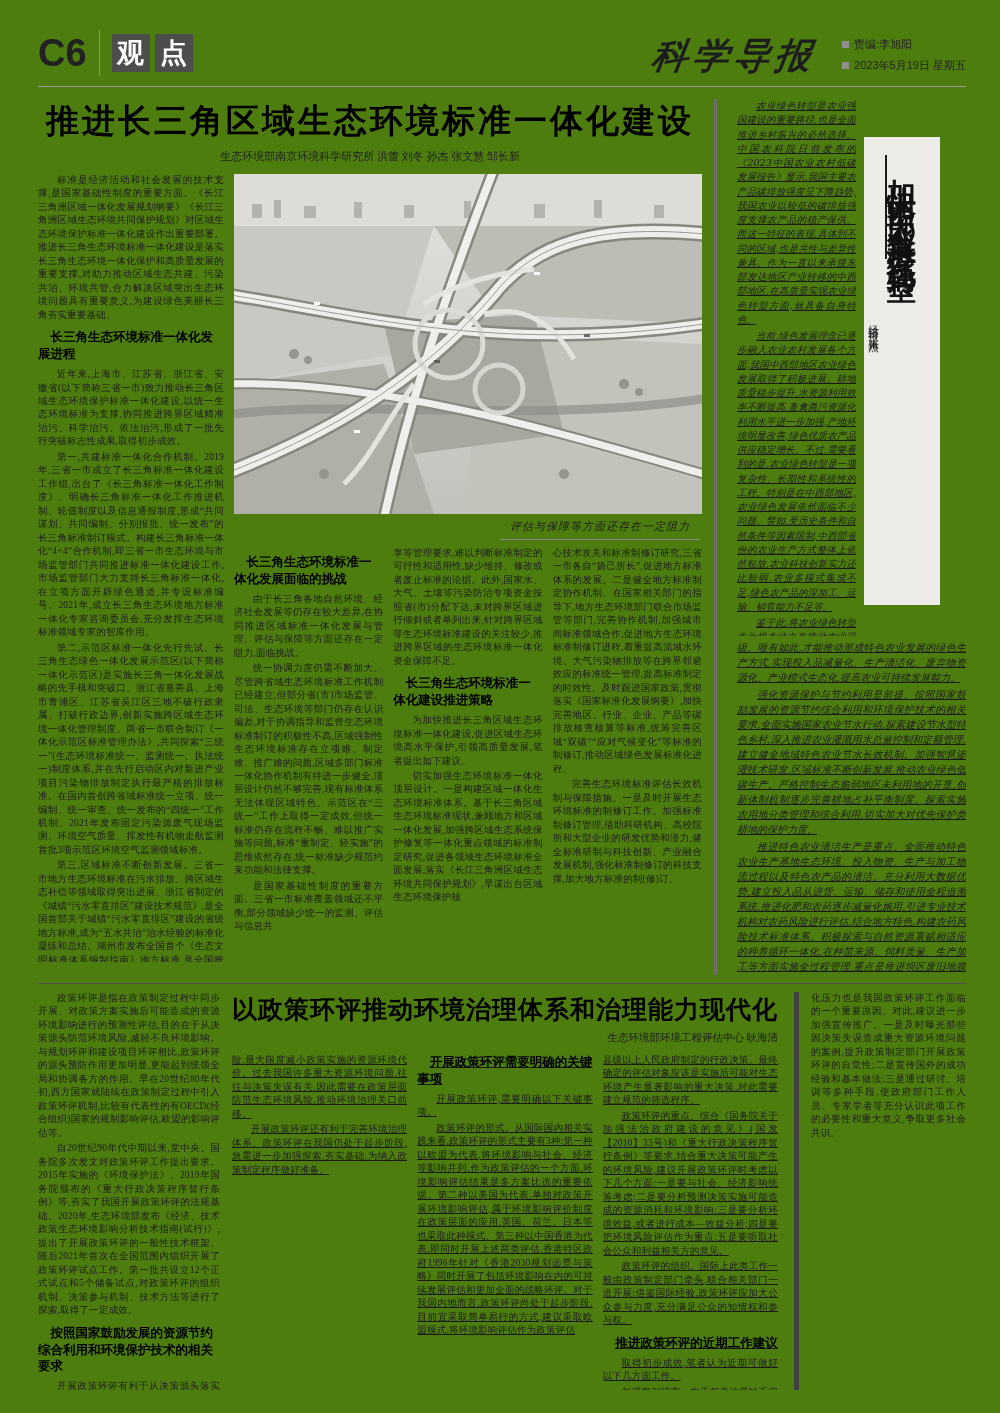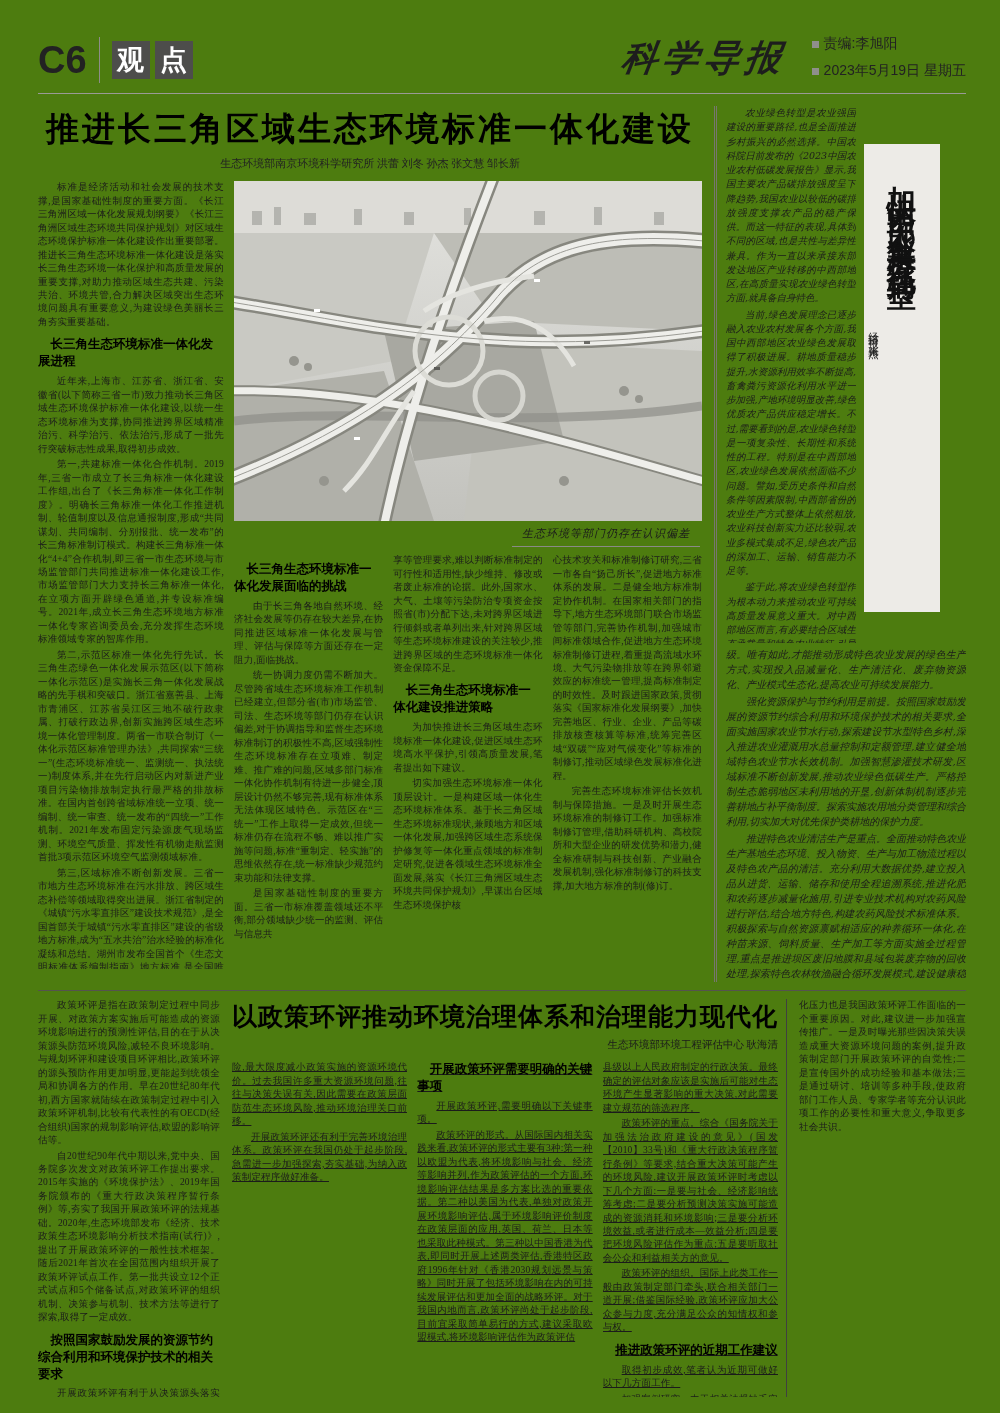--- a/index.html
+++ b/index.html
@@ -14,63 +14,63 @@
   .hdr-left { display:flex; align-items:center; gap:12px; }
   .pageno { font-family:"Liberation Sans",sans-serif; font-size:38px; font-weight:bold; color:#222; line-height:1; }
   .hdr-vline { width:1px; height:46px; background:#8d8d89; }
   .badges { display:flex; gap:5px; }
   .badge { width:38px; height:38px; background:#4d4d4b; color:#fff;
            font-family:"Liberation Sans",sans-serif; font-weight:bold; font-size:27px;
            display:flex; align-items:center; justify-content:center; }
   .hdr-right { display:flex; align-items:center; gap:26px; }
   .masthead { font-family:"DejaVu Serif",serif; font-style:italic; font-weight:bold;
               font-size:36px; letter-spacing:5px; transform:skewX(-8deg); color:#1d1d1d; line-height:1; }
-  .edit-lines { font-size:14px; color:#222; line-height:1.9; font-family:"Liberation Sans",sans-serif; }
+  .edit-lines { font-size:11px; color:#222; line-height:1.9; font-family:"Liberation Sans",sans-serif; }
   .sq { display:inline-block; width:7px; height:7px; background:#8f8f8b; margin-right:5px; }
   
   .body p { margin:0 0 2px 0; text-align:justify; text-indent:2em;
             font-size:9.5px; line-height:1.42; letter-spacing:0.2px; }
   .body h3 { font-family:"Liberation Sans",sans-serif; font-weight:bold; font-size:12.5px;
              line-height:1.35; margin:7px 0 5px 0; text-indent:1em; color:#000; }
   .clip { overflow:hidden; }
   
   .content-top { display:flex; margin-top:12px; height:876px; }
   .main-art { width:664px; }
-  .main-title { font-family:Liberation Sans, sans-serif; font-weight:900; font-size:33px;
+  .main-title { font-family:Liberation Serif, serif; font-weight:900; font-size:33px;
                 letter-spacing:3px; text-align:center; margin:4px 0 8px 0; color:#000; line-height:1.15; }
   .byline { text-align:center; font-size:11px; margin-bottom:10px; color:#222; }
   .main-cols { display:flex; gap:10px; height:788px; }
   .lcol { width:186px; }
   .rblock { flex:1; display:flex; flex-direction:column; }
   .photo { width:468px; height:340px; background:#c6c6c2; }
   .caption-row { text-align:right; padding:5px 2px 7px 0; font-size:11px; }
   .caption { display:inline-block; border-bottom:1px solid #8a8a86; padding:0 10px 5px 10px;
              font-style:italic; letter-spacing:1px; }
   .three-cols { display:flex; gap:10px; flex:1; }
   .three-cols .col { flex:1; }
   
   .sidebar { width:252px; margin-left:12px; border-left:3px double #77756f;
-             padding-left:9px; box-sizing:border-box; display:flex; flex-direction:column; }
+             padding-left:20px; box-sizing:border-box; display:flex; flex-direction:column;text-decoration:underline; }
   .sb-top { display:flex; height:537px; }
   .sb-textcol { flex:1; }
   .kai p { font-family:"DejaVu Serif",serif; font-style:italic; font-size:9.5px;
            line-height:1.5; text-align:justify; text-indent:2em; margin:0 0 2px 0; }
   .sb-titlebox { width:76px; background:#edebe7; margin:38px 26px 0 8px; position:relative;
                  display:flex; justify-content:center; height:468px; }
   .sb-title { writing-mode:vertical-rl; font-family:"Liberation Sans",sans-serif; font-weight:bold;
               font-size:29px; letter-spacing:8px; color:#111; margin-top:18px; }
   .sb-credit { writing-mode:vertical-rl; position:absolute; left:3px; top:180px;
                font-size:10.5px; letter-spacing:2px; color:#222; font-family:"Liberation Sans",sans-serif; }
   .sb-wide { flex:1; margin-top:4px; }
   .sb-wide p { font-size:10px; }
   
   .mid-rule { border-top:1.5px solid #55534f; margin:8px 0 8px 0; }
   .bottom-art { display:flex; gap:12px; height:398px; }
   .bcol1 { width:182px; }
-  .bcenter { width:546px; display:flex; flex-direction:column; border-right:1px solid #404040; padding-right:8px; }
+  .bcenter { width:546px; display:flex; flex-direction:column; border-right:5px solid #404040; padding-right:16px; }
   .bcol5 { flex:1; }
   .bottom-title { font-family:"Liberation Sans",sans-serif; font-weight:900; font-size:25px;
                   letter-spacing:1px; text-align:center; margin:2px 0 7px 0; color:#000; line-height:1.2; }
   .bottom-byline { text-align:right; font-size:10.5px; margin-bottom:9px; }
   .bcenter-cols { display:flex; gap:10px; flex:1; overflow:hidden; }
   .bcenter-cols .col { flex:1;text-decoration:underline; }
 </style>
 </head>
 <body>
 
@@ -180,21 +180,21 @@
             <g fill="#95958e">
               <circle cx="60" cy="180" r="5"></circle>
                 <circle cx="74" cy="186" r="4"></circle>
                 <circle cx="390" cy="210" r="5"></circle>
               <circle cx="405" cy="218" r="4"></circle>
                 <circle cx="330" cy="300" r="5"></circle>
                 <circle cx="90" cy="300" r="5"></circle>
             </g>
           </svg>
           <div class="caption-row">
-            <span class="caption">生态环境等部门仍存在认识偏差</span>
+            <span class="caption">评估与保障等方面还存在一定阻力</span>
           </div>
 
           <div class="three-cols">
             <div class="col body clip">
               <h3>长三角生态环境标准一体化发展面临的挑战</h3>
               <p>由于长三角各地自然环境、经济社会发展等仍存在较大差异,在协同推进区域标准一体化发展与管理、评估与保障等方面还存在一定阻力,面临挑战。</p>
               <p>统一协调力度仍需不断加大。尽管跨省域生态环境标准工作机制已经建立,但部分省(市)市场监管、司法、生态环境等部门仍存在认识偏差,对于协调指导和监督生态环境标准制订的积极性不高,区域强制性生态环境标准存在立项难、制定难、推广难的问题,区域多部门标准一体化协作机制有待进一步健全,顶层设计仍然不够完善,现有标准体系无法体现区域特色。示范区在“三统一”工作上取得一定成效,但统一标准仍存在流程不畅、难以推广实施等问题,标准“重制定、轻实施”的思维依然存在,统一标准缺少规范约束功能和法律支撑。</p>
               <p>是国家基础性制度的重要方面。三省一市标准覆盖领域还不平衡,部分领域缺少统一的监测、评估与信息共</p>
             </div>
             <div class="col body clip">

